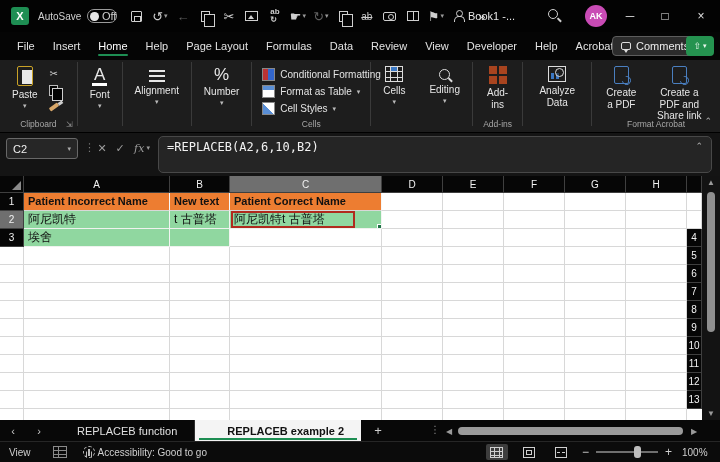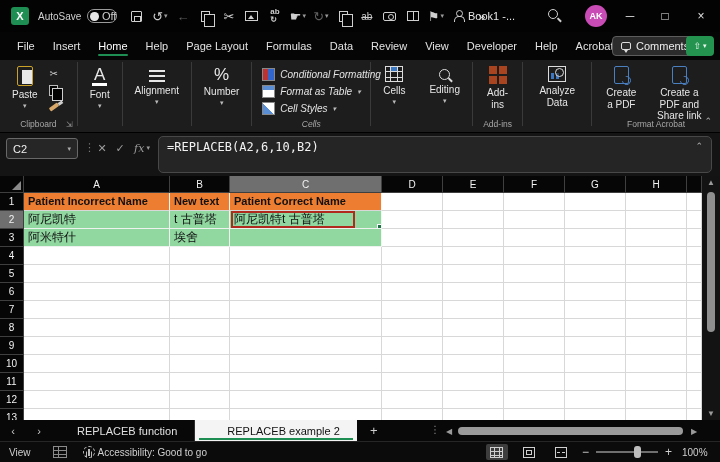--- a/index.html
+++ b/index.html
@@ -109,21 +109,21 @@
   .cell .fill-handle { position:absolute; right:-1px; bottom:-1px; width:5px; height:5px; background:#1E7145; border:1px solid #fff; pointer-events:none; }
   #vscroll { position:absolute; left:702px; top:176px; width:18px; height:244px; background:#131313; }
   #vscroll .arr { position:absolute; left:0; width:18px; text-align:center; color:#9a9a9a; font-size:8px; }
   #vscroll .thumb { position:absolute; left:5px; top:16px; width:8px; height:140px; background:#8f8f8f; border-radius:4px; }
 
   
   #sheetbar { position:absolute; left:0; top:420px; width:720px; height:21px; background:#080808; display:flex; align-items:stretch; color:#d8d8d8; }
   .nav-arrow { width:26px; display:flex; align-items:center; justify-content:center; font-size:11px; color:#c9c9c9; }
   #sheettabs { display:flex; align-items:stretch; margin-left:8px; }
   .stab { font-size:11px; display:flex; align-items:center; padding:0 17px; color:#e0e0e0; border-right:1px solid #2e2e2e; position:relative; white-space:nowrap; }
-  .stab.active { background:#f4f4f4; color:#111; font-weight:normal; border-right:0;padding-left:32px; }
+  .stab.active { background:#f4f4f4; color:#111; font-weight:bold; border-right:0;padding-left:32px; }
   .stab.active:after { content:""; position:absolute; left:4px; right:4px; bottom:1px; height:2px; background:var(--excel-green,#1e8e53); }
   .addsheet { width:34px; display:flex; align-items:center; justify-content:center; font-size:13px; color:#cfcfcf; }
   .hgrip { position:absolute; left:430px; top:4px; color:#8a8a8a; font-size:10px; letter-spacing:0; }
   .hs-arr { position:absolute; top:7px; color:#9a9a9a; font-size:8px; }
   .hthumb { position:absolute; left:458px; top:7px; width:225px; height:8px; background:#9a9a9a; border-radius:4px; }
 
   
   #statusbar { position:absolute; left:0; top:441px; width:720px; height:21px; background:#0b0b0b; border-top:1px solid #262626; display:flex; align-items:center; color:#cfcfcf; font-size:10px; }
   .sb-ready { margin-left:9px; }
   .sb-macro { margin-left:22px; width:14px; height:12px; border:1px solid #8a8a8a; background:linear-gradient(#0000 3px,#8a8a8a 3px 4px,#0000 4px 7px,#8a8a8a 7px 8px,#0000 8px), linear-gradient(90deg,#0000 4px,#8a8a8a 4px 5px,#0000 5px); }
@@ -261,21 +261,21 @@
   </div>
   <div class="rb-div"></div>
   <div class="rb-group">
     <div class="big-btn">
       <span class="ic-pct">%</span>
       <span class="lbl">Number</span>
         <span class="dd">▾</span>
     </div>
   </div>
   <div class="rb-div"></div>
-  <div class="rb-group" style="width:118px;font-style:italic;">
+  <div class="rb-group" style="width:118px;">
     <div class="styles-col">
       <div class="style-item">
         <span class="ic-cf"></span>
         <span>Conditional Formatting</span>
           <span class="dd">▾</span>
       </div>
       <div class="style-item">
         <span class="ic-fat"></span>
         <span>Format as Table</span>
           <span class="dd">▾</span>
@@ -382,21 +382,20 @@
       <div class="cell green">阿尼凯特</div>
       <div class="cell green">t 古普塔</div>
       <div class="cell green">阿尼凯特t 古普塔<div class="red-box"></div><div class="fill-handle"></div></div>
       <div class="cell"></div>
       <div class="cell"></div>
       <div class="cell"></div>
       <div class="cell"></div>
       <div class="cell"></div>
       <div class="cell"></div>
       <div class="hdr">3</div>
-      <div class="cell green">阿米特什</div>
       <div class="cell green">埃舍</div>
       <div class="cell green"></div>
       <div class="cell"></div>
       <div class="cell"></div>
       <div class="cell"></div>
       <div class="cell"></div>
       <div class="cell"></div>
       <div class="cell"></div>
       <div class="hdr">4</div>
       <div class="cell"></div>

